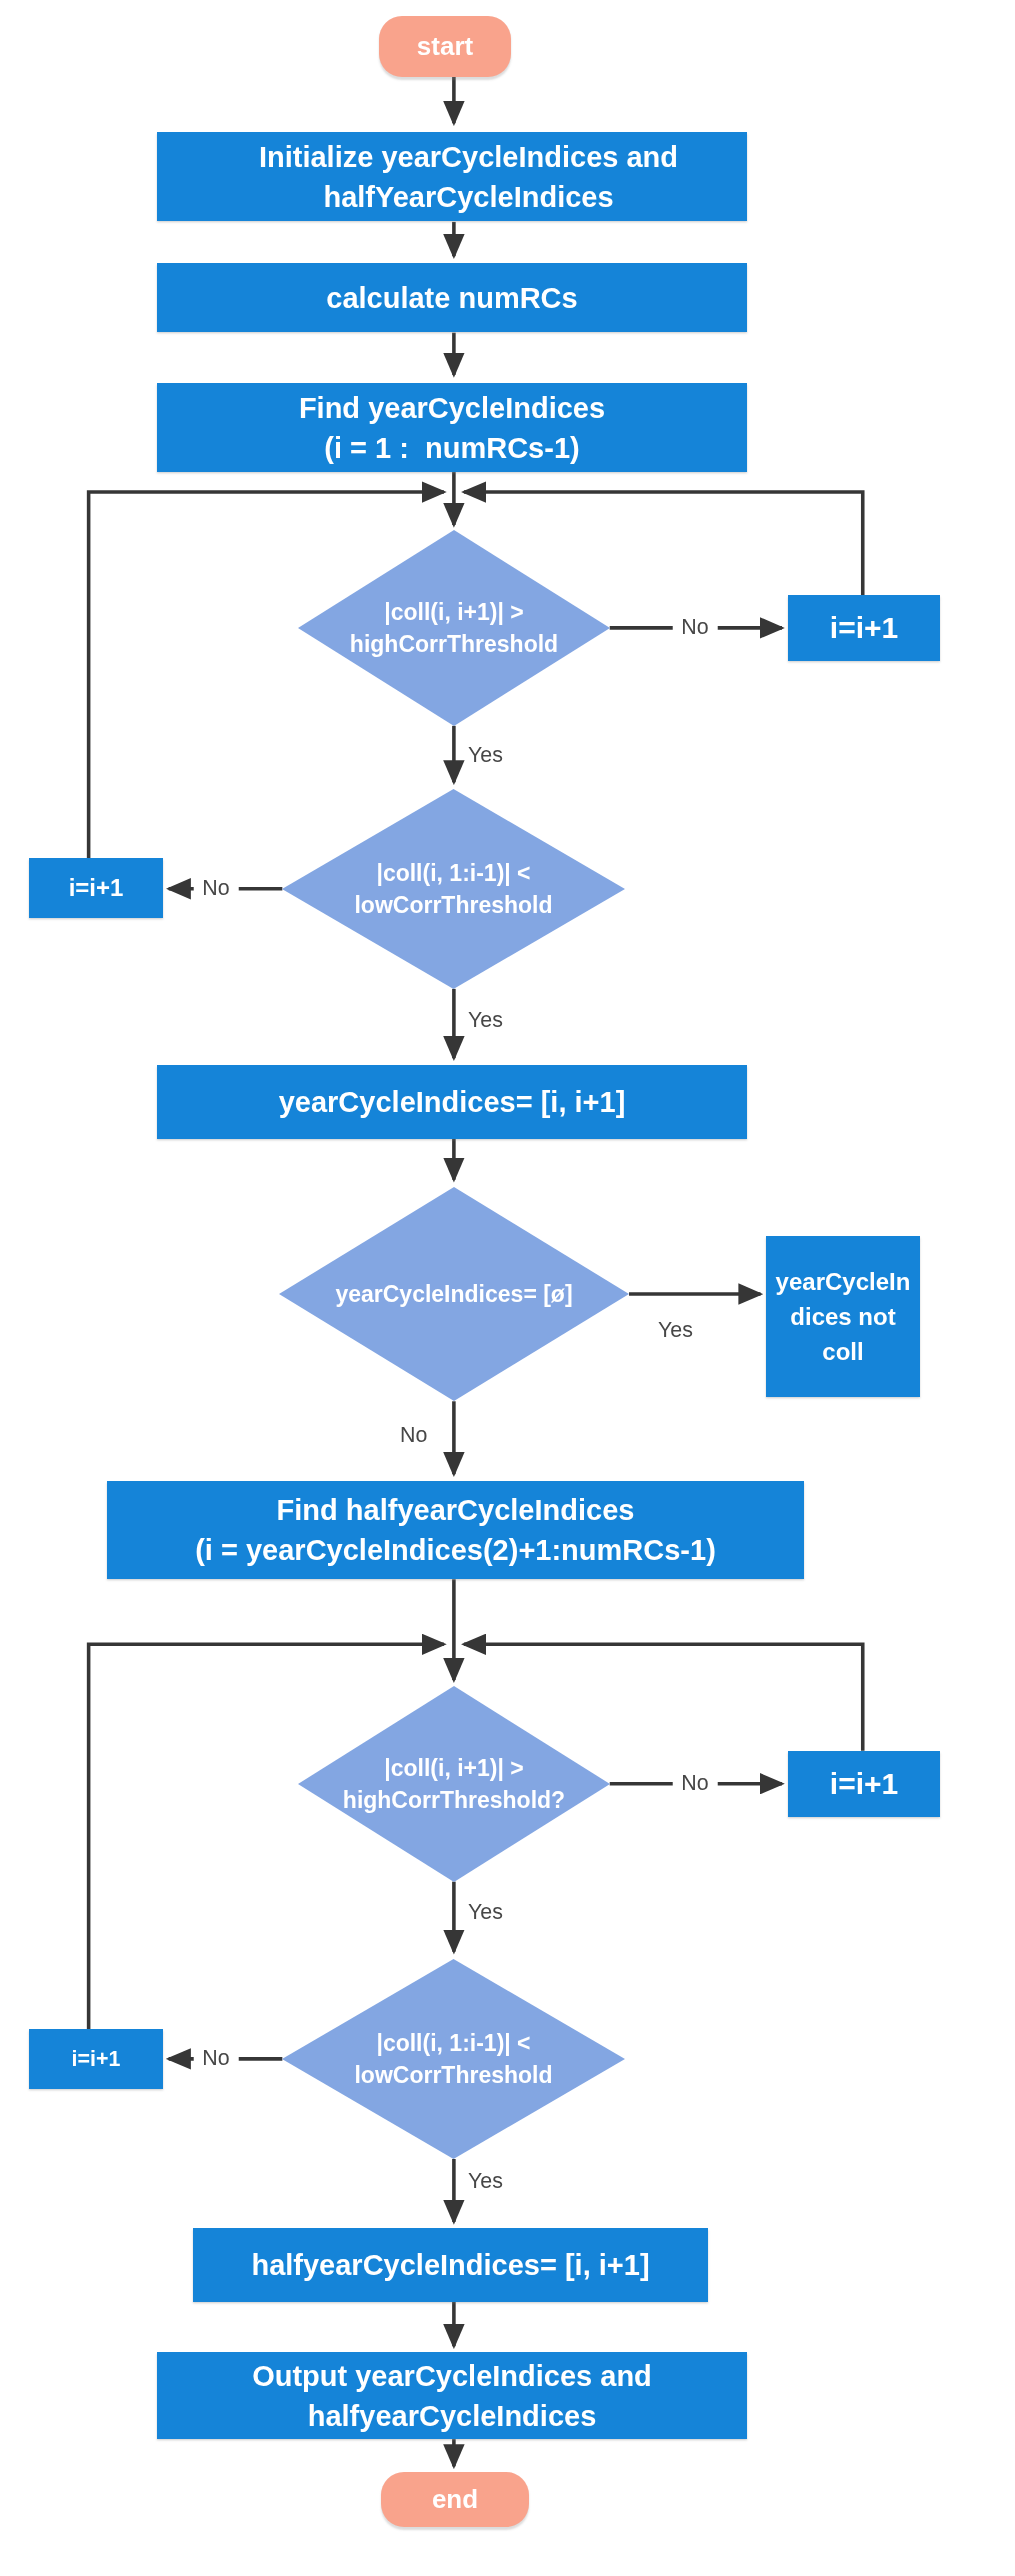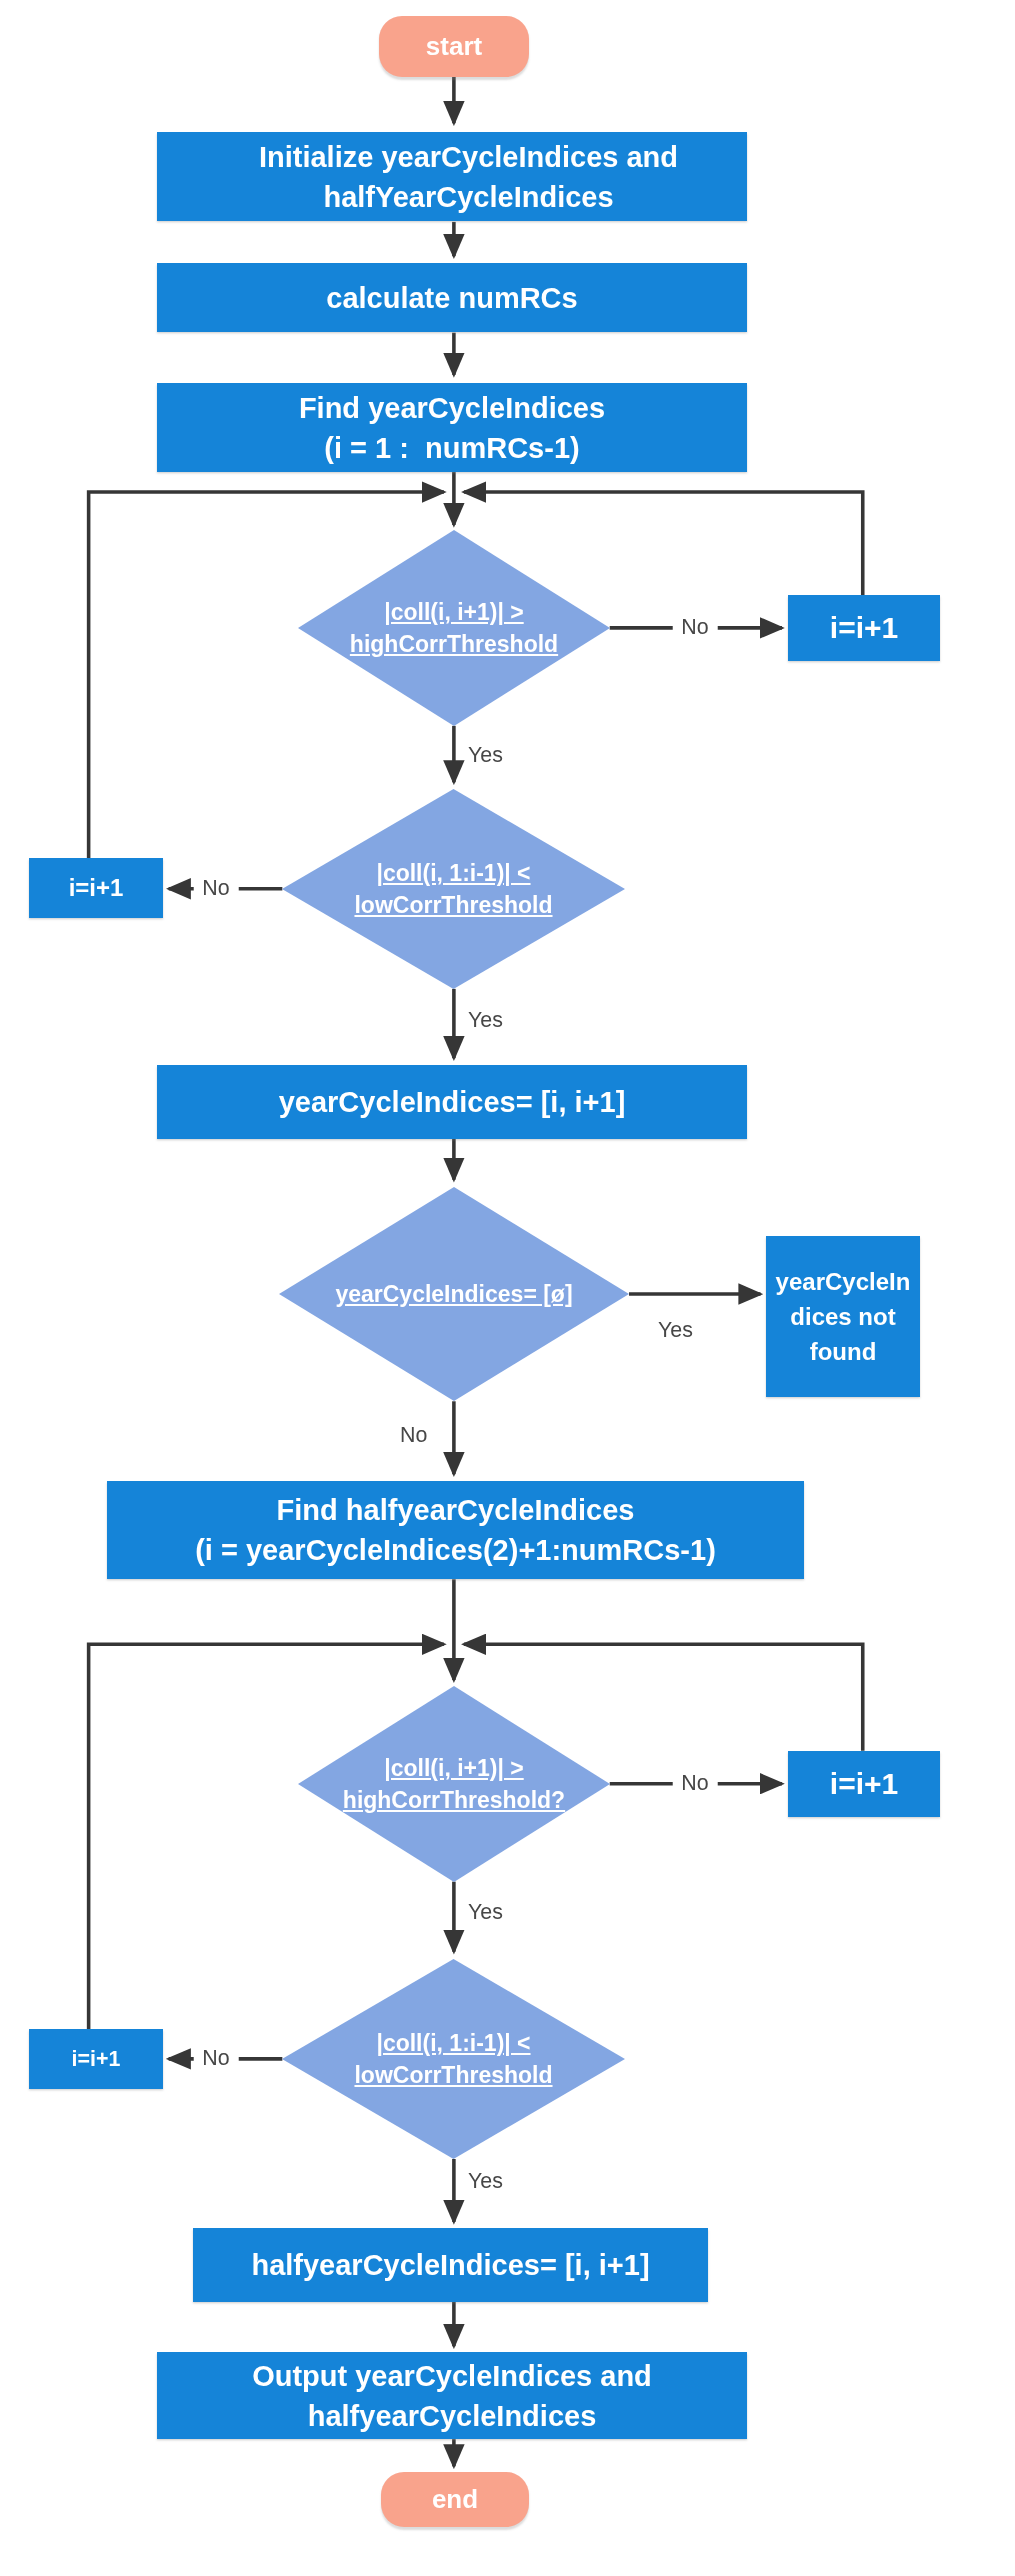--- a/index.html
+++ b/index.html
@@ -24,21 +24,20 @@
     box-sizing:border-box;
   }
   .node div{white-space:pre-wrap;}
   .process{
     background:#1584D8;
     box-shadow:0 2.1px 2.1px rgba(130,130,130,0.38);
   }
   .decision{
     background:#83A6E2;
     clip-path:polygon(50% 0%,100% 50%,50% 100%,0% 50%);
-    text-decoration:underline;
   }
   .terminator{
     background:#F9A38C;
     border-radius:23px;
     box-shadow:0 2.1px 2.1px rgba(140,140,140,0.3);
   }
   .big{font-size:29px;line-height:40px;}
   .diam{font-size:23px;line-height:32px;}
   .pill{font-size:26px;}
   .inc-big{font-size:30px;}
@@ -88,21 +87,21 @@
       <path d="M1207,2449 L1207,2300 L649,2300" marker-end="url(#arr)"></path>
       <path d="M853,2495 L1094,2495" marker-end="url(#arr)"></path>
       <path d="M635,2632 L635,2730" marker-end="url(#arr)"></path>
       <path d="M395,2880 L236,2880" marker-end="url(#arr)"></path>
       <path d="M635,3020 L635,3108" marker-end="url(#arr)"></path>
       <path d="M635,3220 L635,3282" marker-end="url(#arr)"></path>
       <path d="M635,3412 L635,3450" marker-end="url(#arr)"></path>
     </g>
   </svg>
 
-  <div class="node terminator pill" style="left:379px;top:15.7px;width:150px;height:61px;">
+  <div class="node terminator pill" style="left:379px;top:15.7px;width:132px;height:61px;">
     <div>start</div>
   </div>
 
   <div class="node process big" style="left:157px;top:132px;width:590px;height:89px;padding-left:33px;">
     <div>Initialize yearCycleIndices and</div>
     <div>halfYearCycleIndices</div>
   </div>
 
   <div class="node process big" style="left:157px;top:263px;width:590px;height:69px;">
     <div>calculate numRCs</div>
@@ -135,21 +134,21 @@
     <div>yearCycleIndices= [i, i+1]</div>
   </div>
 
   <div class="node decision diam" style="left:279px;top:1187px;width:350px;height:214px;">
     <div>yearCycleIndices= [ø]</div>
   </div>
 
   <div class="node process nf" style="left:766px;top:1215px;width:154px;height:161px;">
     <div>yearCycleIn</div>
     <div>dices not</div>
-    <div>found</div>
+    <div>coll</div>
   </div>
 
   <div class="node process big" style="left:107px;top:1481px;width:697px;height:98px;">
     <div>Find halfyearCycleIndices</div>
     <div>(i = yearCycleIndices(2)+1:numRCs-1)</div>
   </div>
 
   <div class="node decision diam" style="left:298px;top:1686px;width:312px;height:196px;">
     <div>|coll(i, i+1)| &gt;</div>
     <div>highCorrThreshold?</div>

